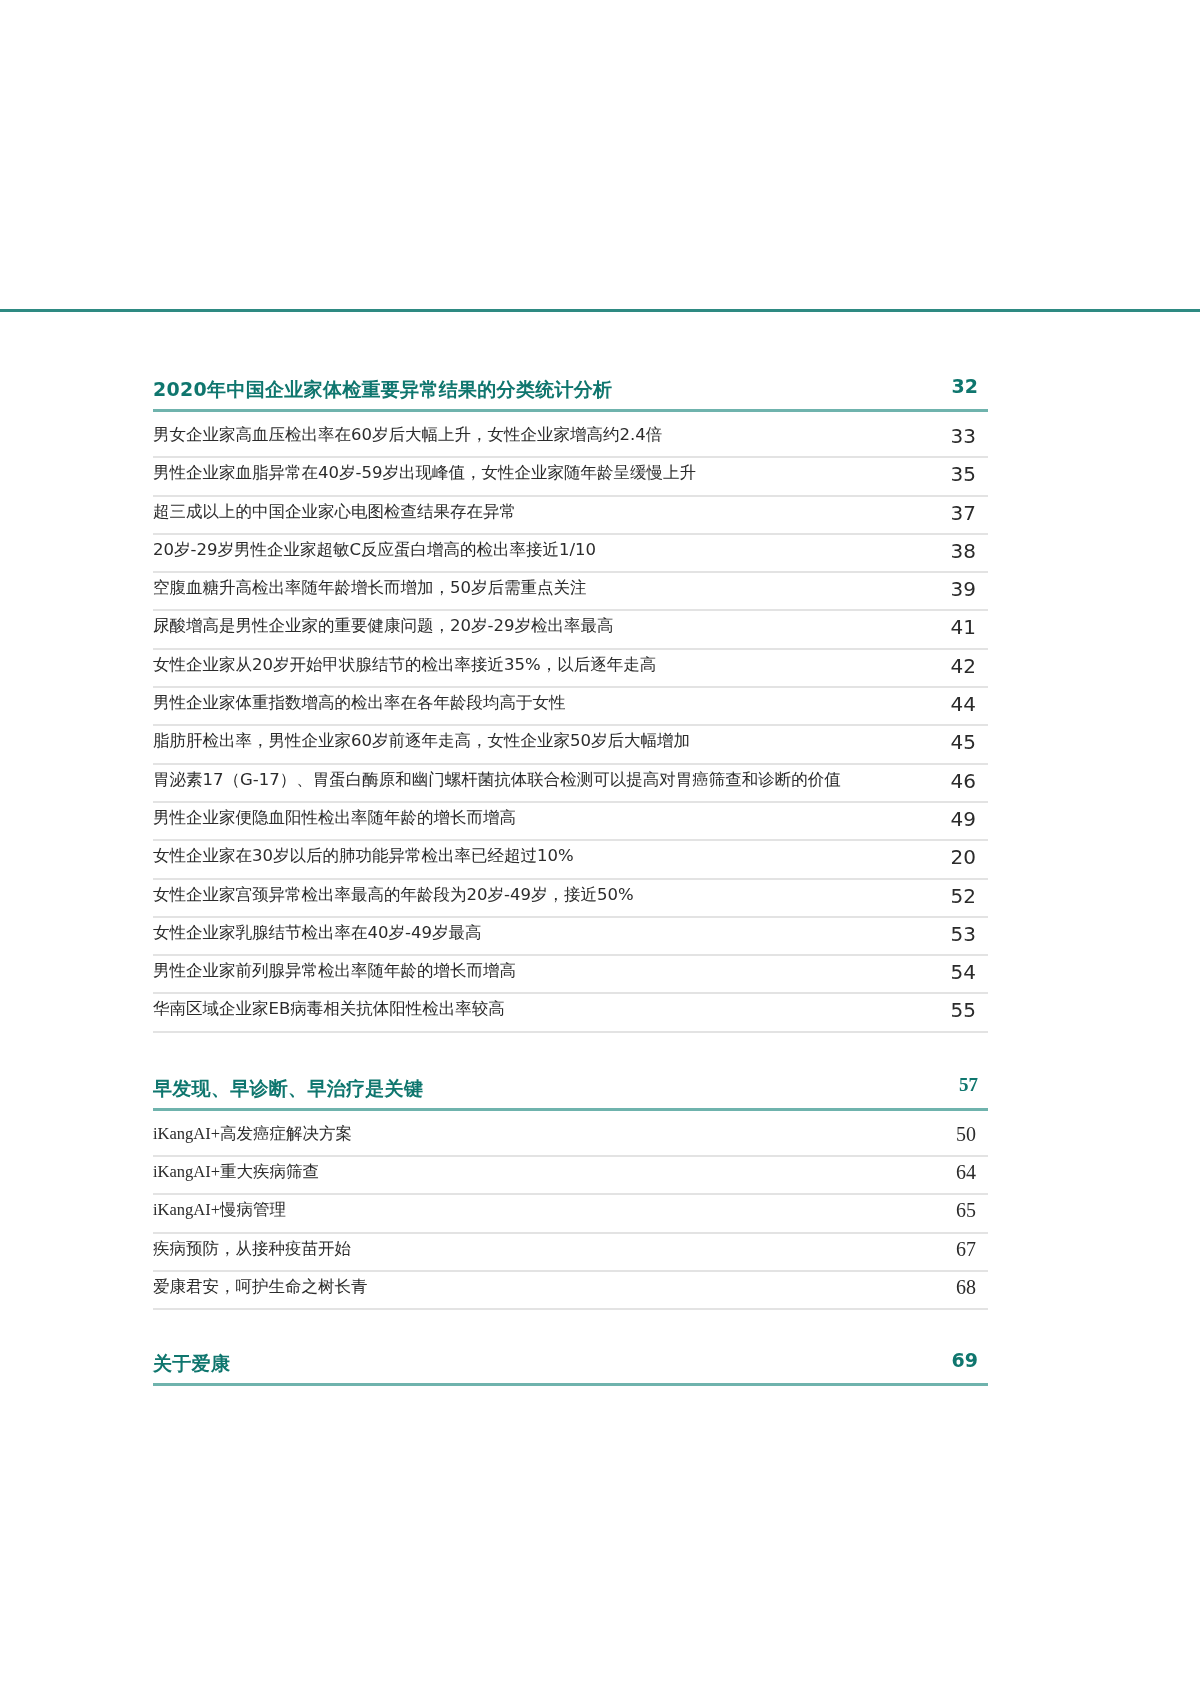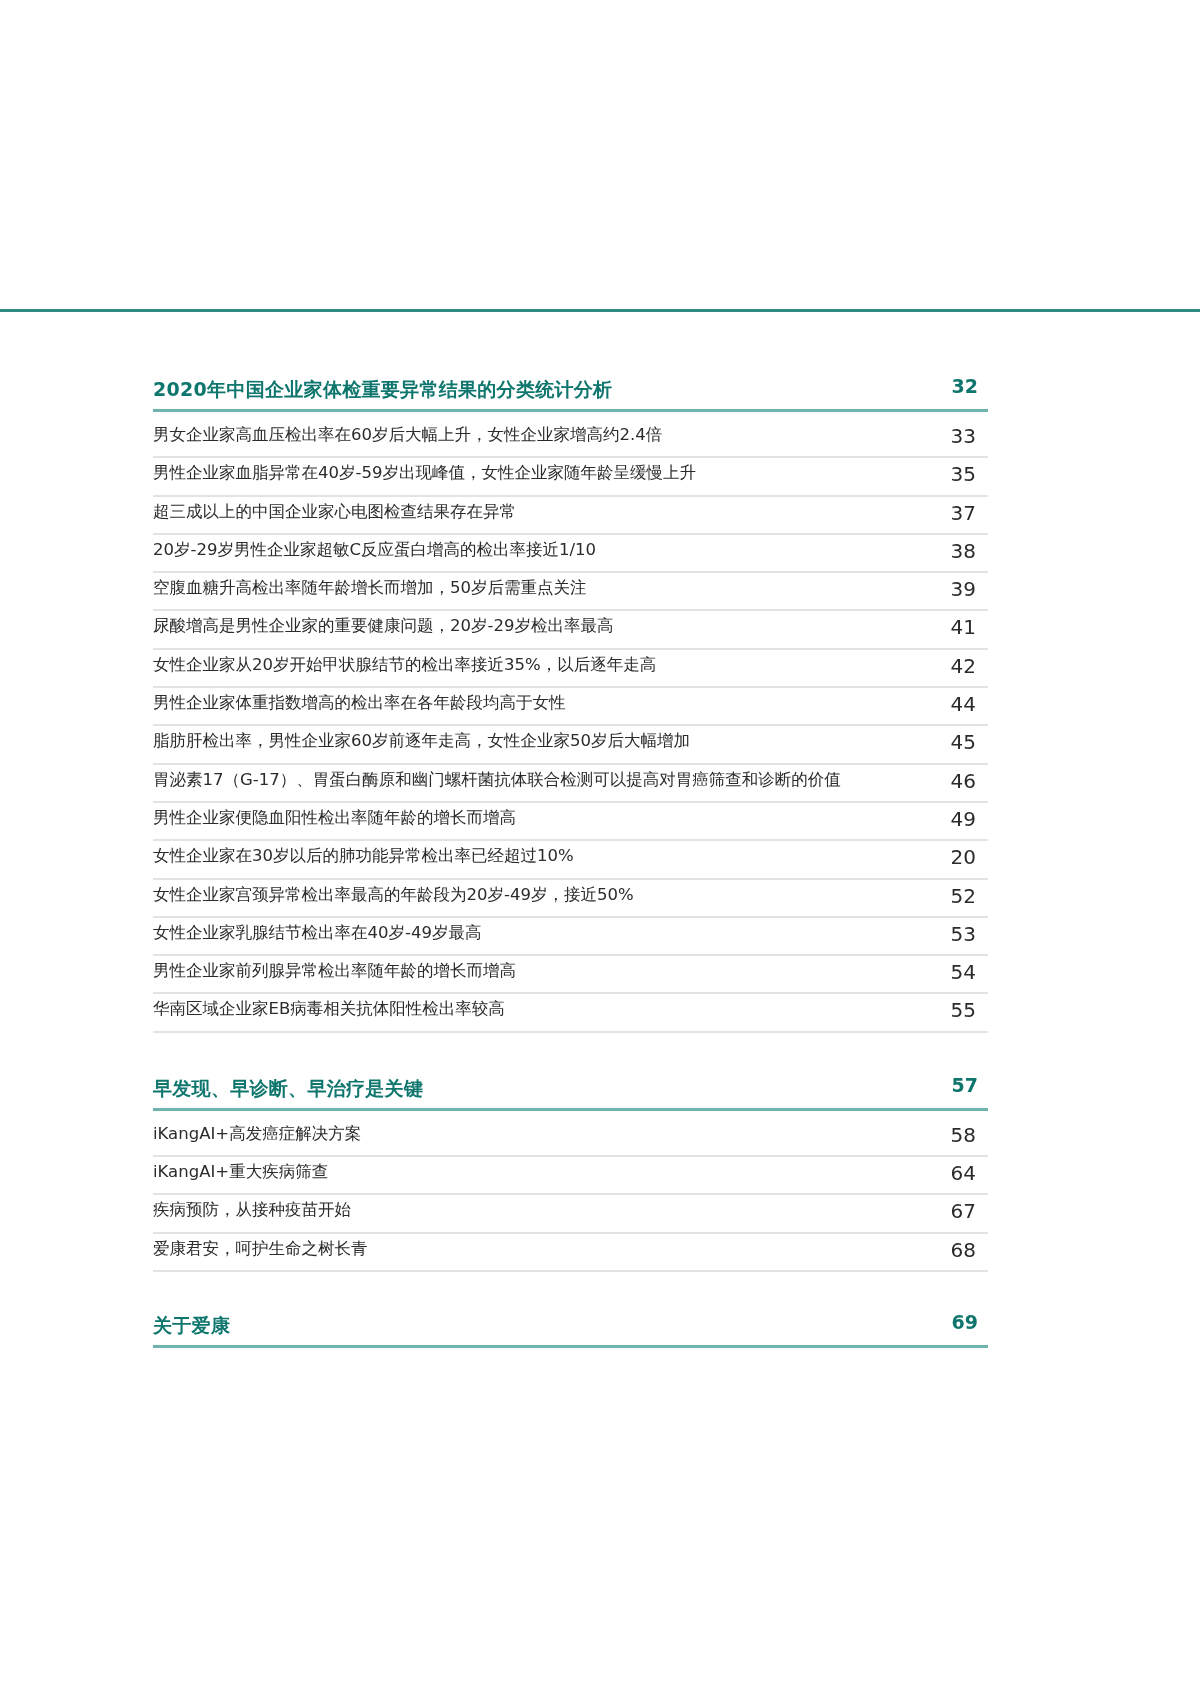--- a/index.html
+++ b/index.html
@@ -66,21 +66,21 @@
     .entry .label {
       white-space: nowrap;
       overflow: hidden;
     }
     .entry .page {
       font-size: 20px;
       min-width: 24px;
       text-align: right;
     }
     .entries-1 { margin-top: 8px; }
-    .section-2 { margin-top: 42px; }
+    .section-2 { margin-top: 42px; font-family: Liberation Serif, serif; }
     .entries-2 { margin-top: 8px; }
     .section-3 { margin-top: 40px; }
   </style>
 </head>
 <body>
 
 <div class="top-rule"></div>
 
 <div class="toc">
 
@@ -158,25 +158,29 @@
   </div>
 
   <div class="section section-2">
     <div class="section-head">
       <span class="title">早发现、早诊断、早治疗是关键</span>
       <span class="page">57</span>
     </div>
     <div class="entries entries-2">
       <div class="entry">
           <span class="label">iKangAI+高发癌症解决方案</span>
-          <span class="page">58</span>
+          <span class="page">50</span>
         </div>
       <div class="entry">
           <span class="label">iKangAI+重大疾病筛查</span>
           <span class="page">64</span>
+        </div>
+      <div class="entry">
+          <span class="label">iKangAI+慢病管理</span>
+          <span class="page">65</span>
         </div>
       <div class="entry">
           <span class="label">疾病预防，从接种疫苗开始</span>
           <span class="page">67</span>
         </div>
       <div class="entry">
           <span class="label">爱康君安，呵护生命之树长青</span>
           <span class="page">68</span>
         </div>
     </div>

